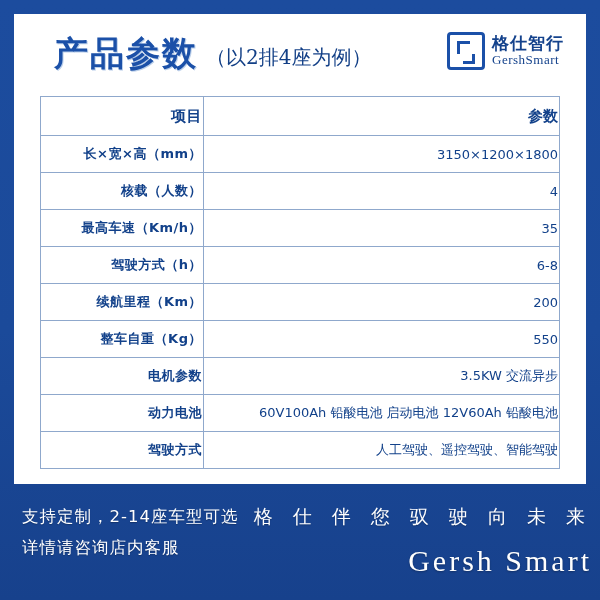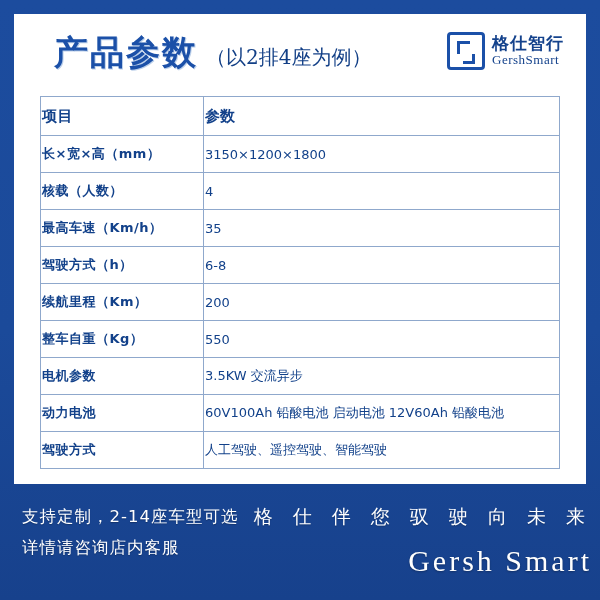--- a/index.html
+++ b/index.html
@@ -37,21 +37,21 @@
     box-sizing: border-box;
   }
   .title-wrap {
     position: absolute;
     left: 40px;
     top: 22px;
     display: flex;
     align-items: flex-end;
   }
   .title-main {
-    font-family: Liberation Serif, serif;
+    font-family: Liberation Sans, sans-serif;
     font-weight: bold;
     font-size: 34px;
     letter-spacing: 2px;
     color: #1b50a8;
     text-shadow: 1px 1px 0 #bcd0ea;
     line-height: 1;
   }
   .title-sub {
     font-family: "DejaVu Serif", serif;
     font-size: 20px;
@@ -129,21 +129,21 @@
   table.spec {
     border-collapse: collapse;
     width: 520px;
     table-layout: fixed;
   }
   table.spec td {
     border: 1px solid #8fa8cc;
     height: 34px;
     font-size: 13px;
     color: #12418a;
-    text-align: left;
+    text-align: right;
     vertical-align: middle;
     font-family: "DejaVu Sans", sans-serif;
   }
   table.spec tr.head td {
     height: 36px;
     font-size: 15px;
     font-weight: bold;
   }
   td.label {
     width: 160px;

